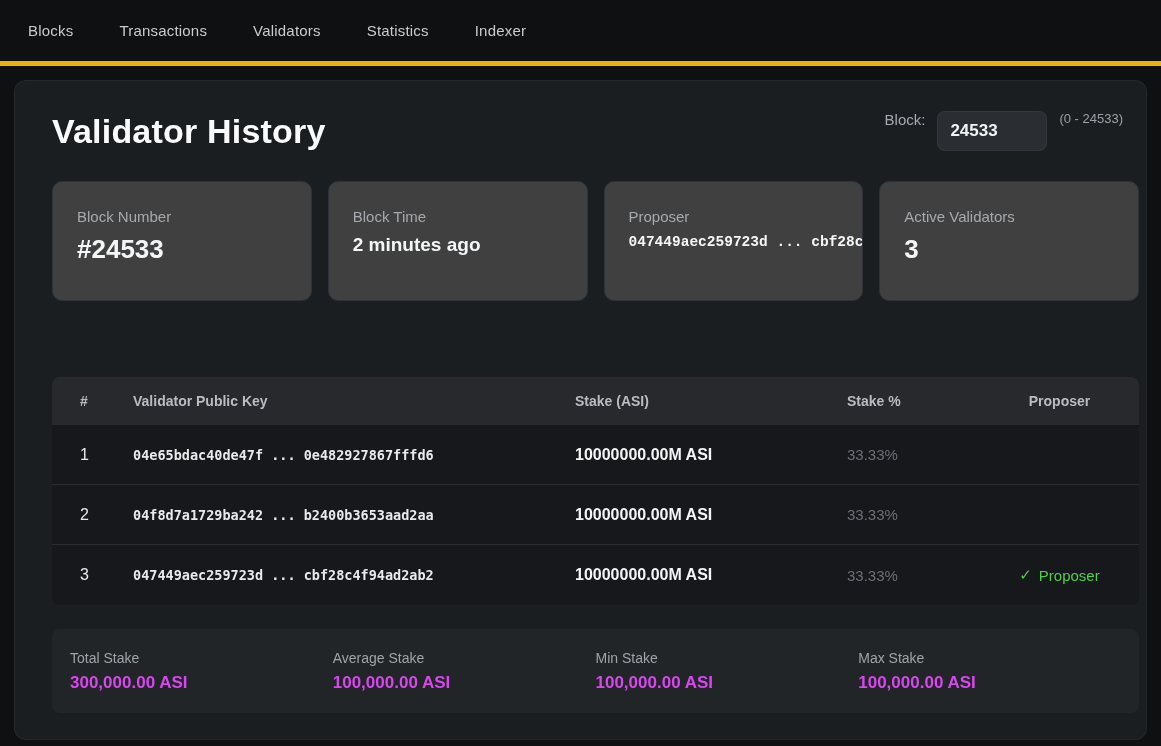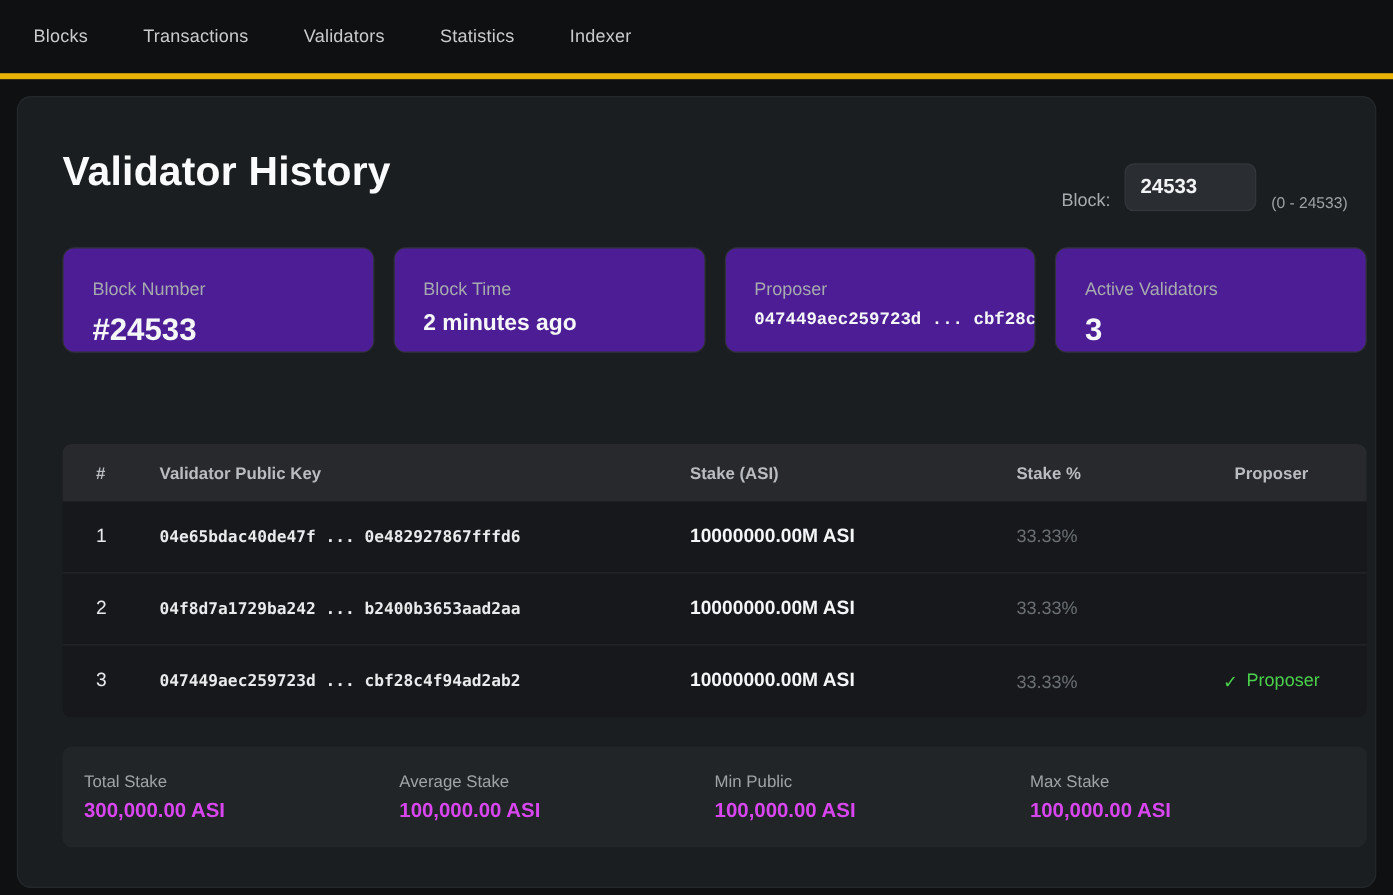--- a/index.html
+++ b/index.html
@@ -46,23 +46,22 @@
     gap: 45px;
   }
   .page-title {
     font-size: 34px;
     font-weight: bold;
     color: #fafbfc;
     letter-spacing: 0.2px;
   }
   .block-control {
     display: flex;
-    align-items: flex-end;
+    align-items: flex-start;
     gap: 12px;
-    margin-top: 25px;
   }
   .block-label {
     font-size: 15px;
     color: #a7aaae;
   }
   .block-input {
     width: 110px;
     height: 40px;
     background: #2a2d31;
     border: 1px solid rgba(255,255,255,0.05);
@@ -82,22 +81,22 @@
   
   .stats-row {
     display: grid;
     grid-template-columns: repeat(4, 1fr);
     gap: 16px;
     margin: 30px 0 0 14px;
     margin-right: 0;
     width: 1087px;
   }
   .stat-card {
-    height: 88px;
-    background: #4c1d95;
+    height: 120px;
+    background: #404040;
     border: 1px solid #2f3236;
     border-radius: 10px;
     padding: 26px 24px;
     overflow: hidden;
   }
   .stat-label {
     font-size: 15px;
     color: #a6a9ad;
     margin-bottom: 9px;
   }
@@ -277,21 +276,21 @@
   <div class="summary-bar">
     <div>
       <div class="sum-label">Total Stake</div>
       <div class="sum-value">300,000.00 ASI</div>
     </div>
     <div>
       <div class="sum-label">Average Stake</div>
       <div class="sum-value">100,000.00 ASI</div>
     </div>
     <div>
-      <div class="sum-label">Min Public</div>
+      <div class="sum-label">Min Stake</div>
       <div class="sum-value">100,000.00 ASI</div>
     </div>
     <div>
       <div class="sum-label">Max Stake</div>
       <div class="sum-value">100,000.00 ASI</div>
     </div>
   </div>
 
 </div>
 

